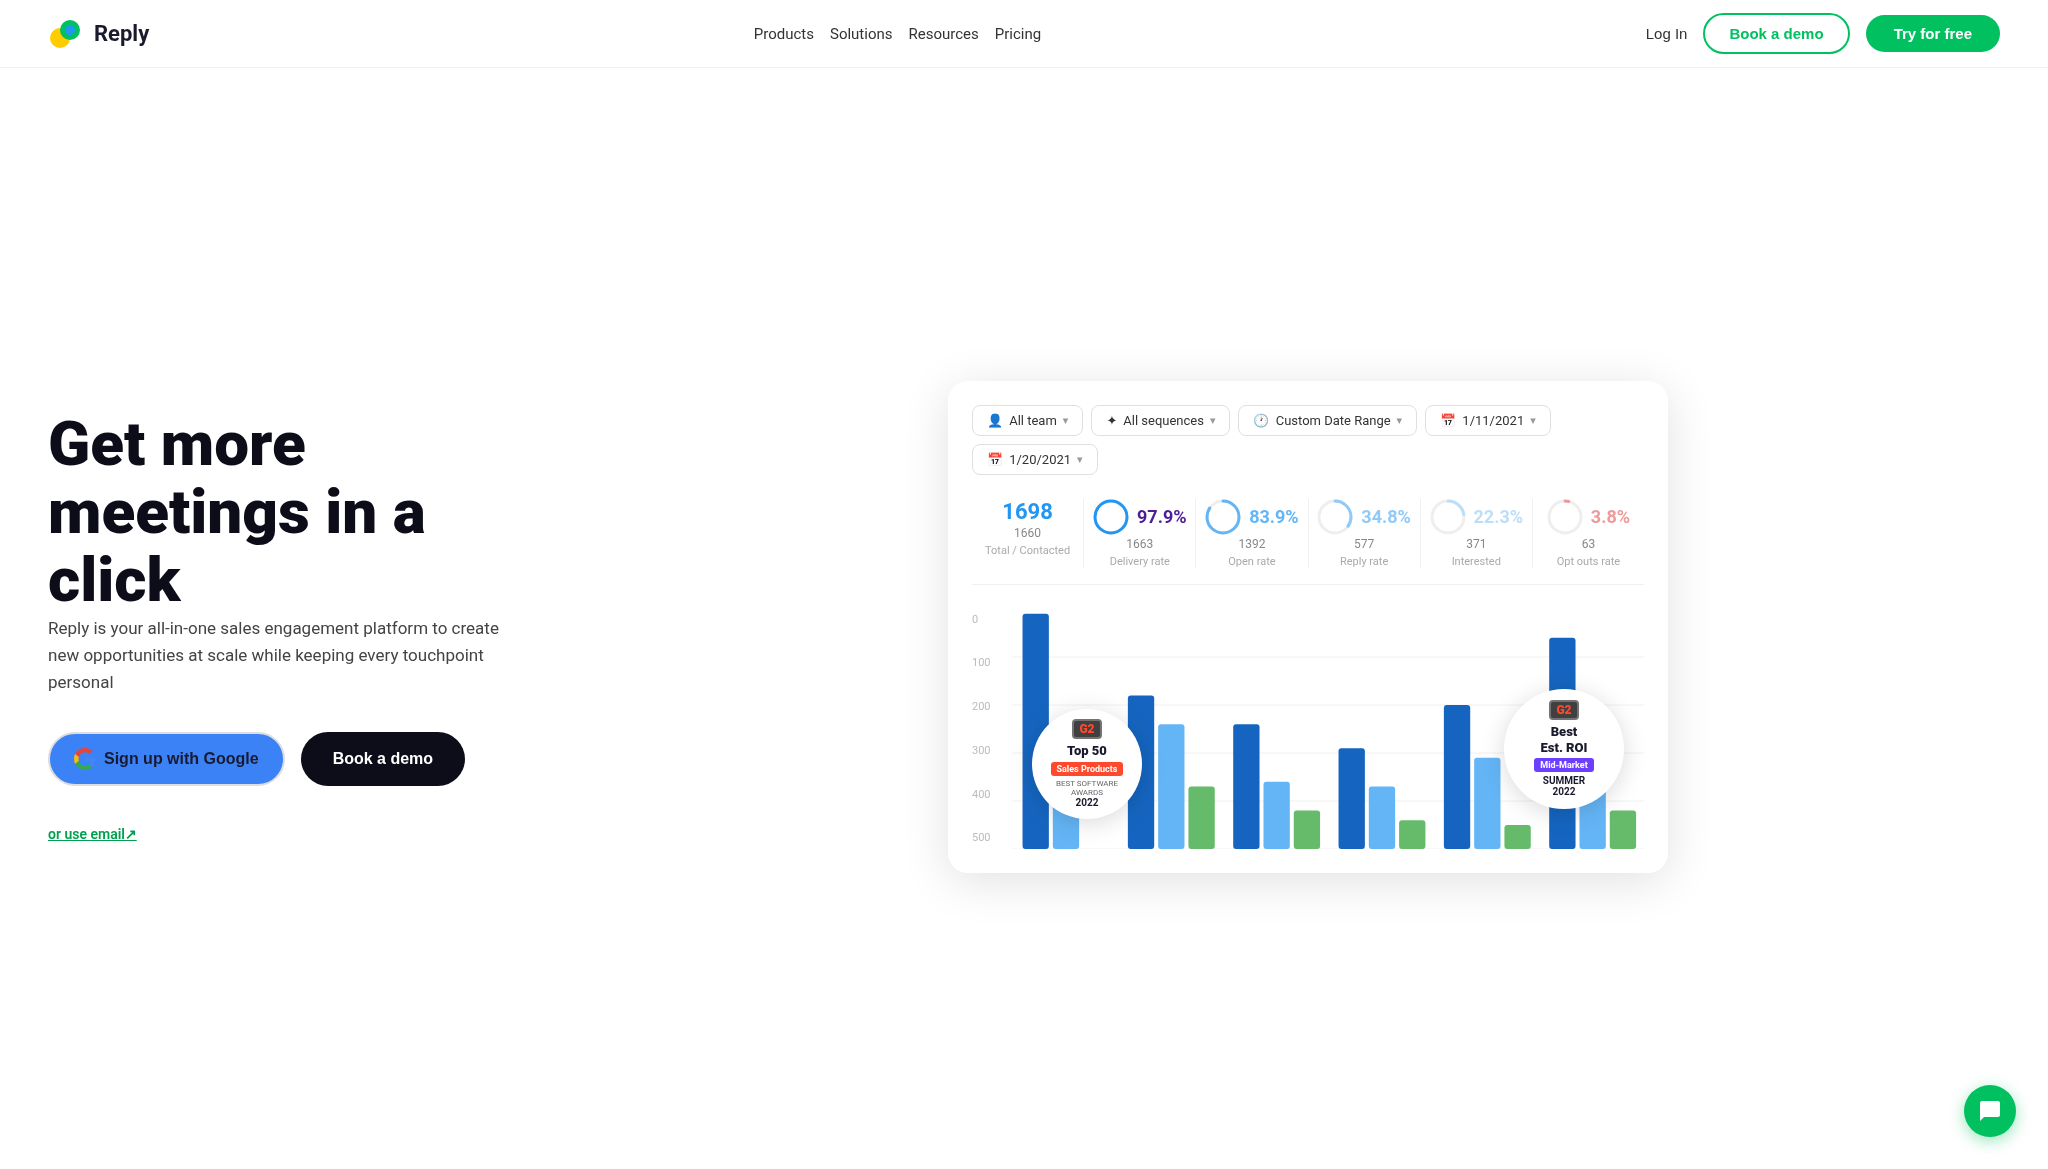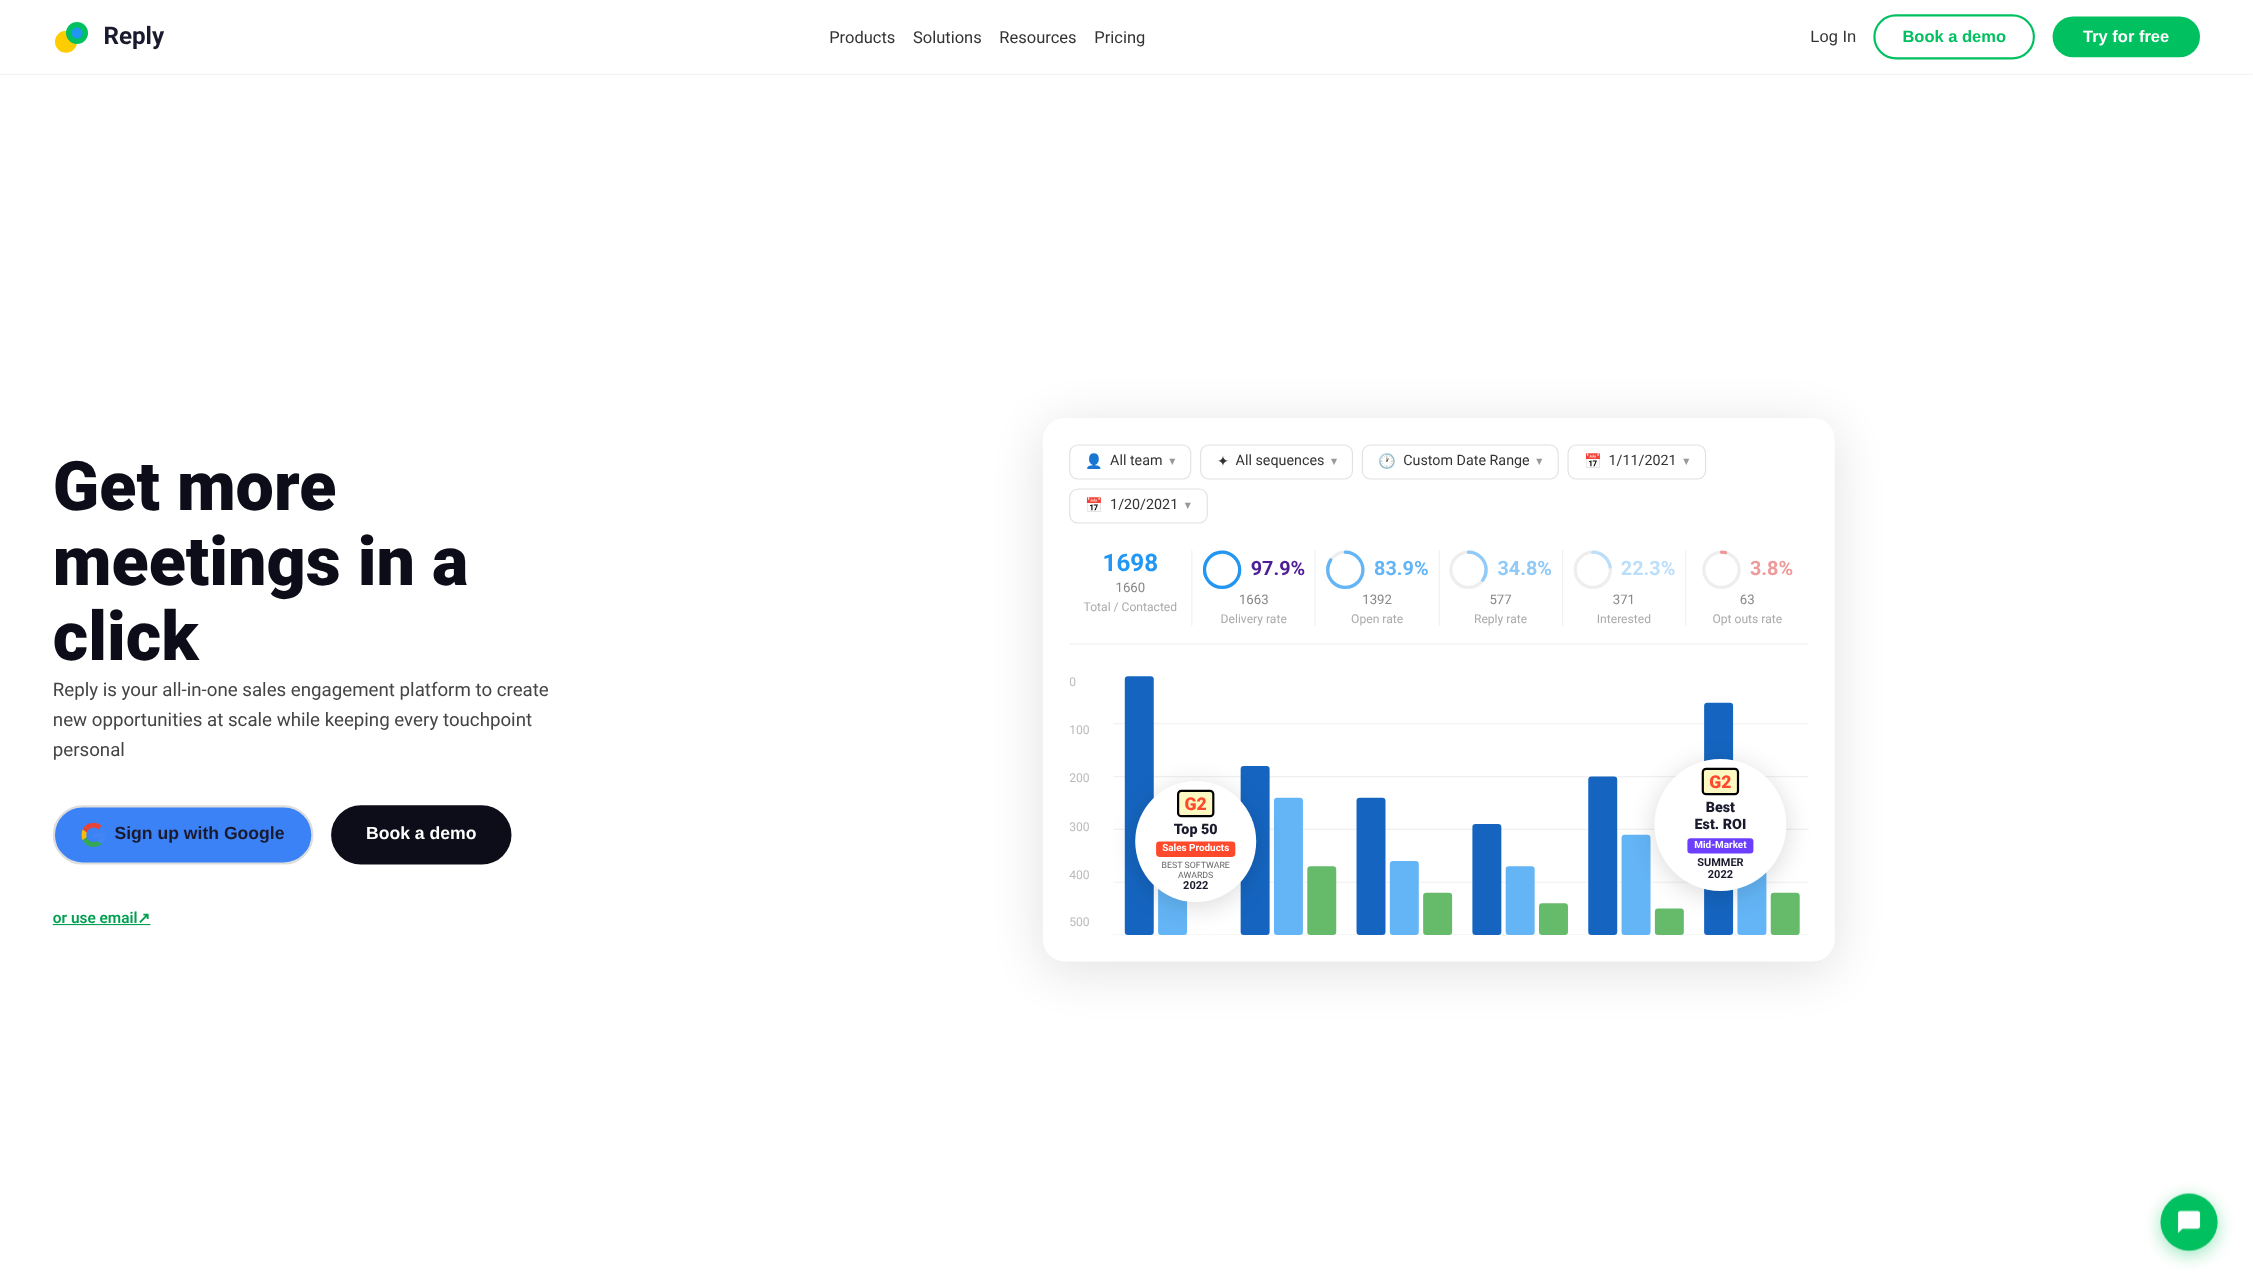--- a/index.html
+++ b/index.html
@@ -274,25 +274,25 @@
       border-radius: 50%;
       box-shadow: 0 4px 24px rgba(0,0,0,0.15);
       display: flex;
       flex-direction: column;
       align-items: center;
       justify-content: center;
       text-align: center;
       padding: 8px;
     }
     .g2-logo {
-      font-size: 16px;
+      font-size: 12px;
       font-weight: 900;
       color: #ff492c;
-      background: #fef9c3;
-      border: 2px solid #000000;
+      background: #404040;
+      border: 2px solid #737373;
       border-radius: 4px;
       padding: 1px 5px;
       margin-bottom: 4px;
     }
     .badge-main-text {
       font-size: 13px;
       font-weight: 900;
       color: #1a1a2e;
       line-height: 1.2;
     }

